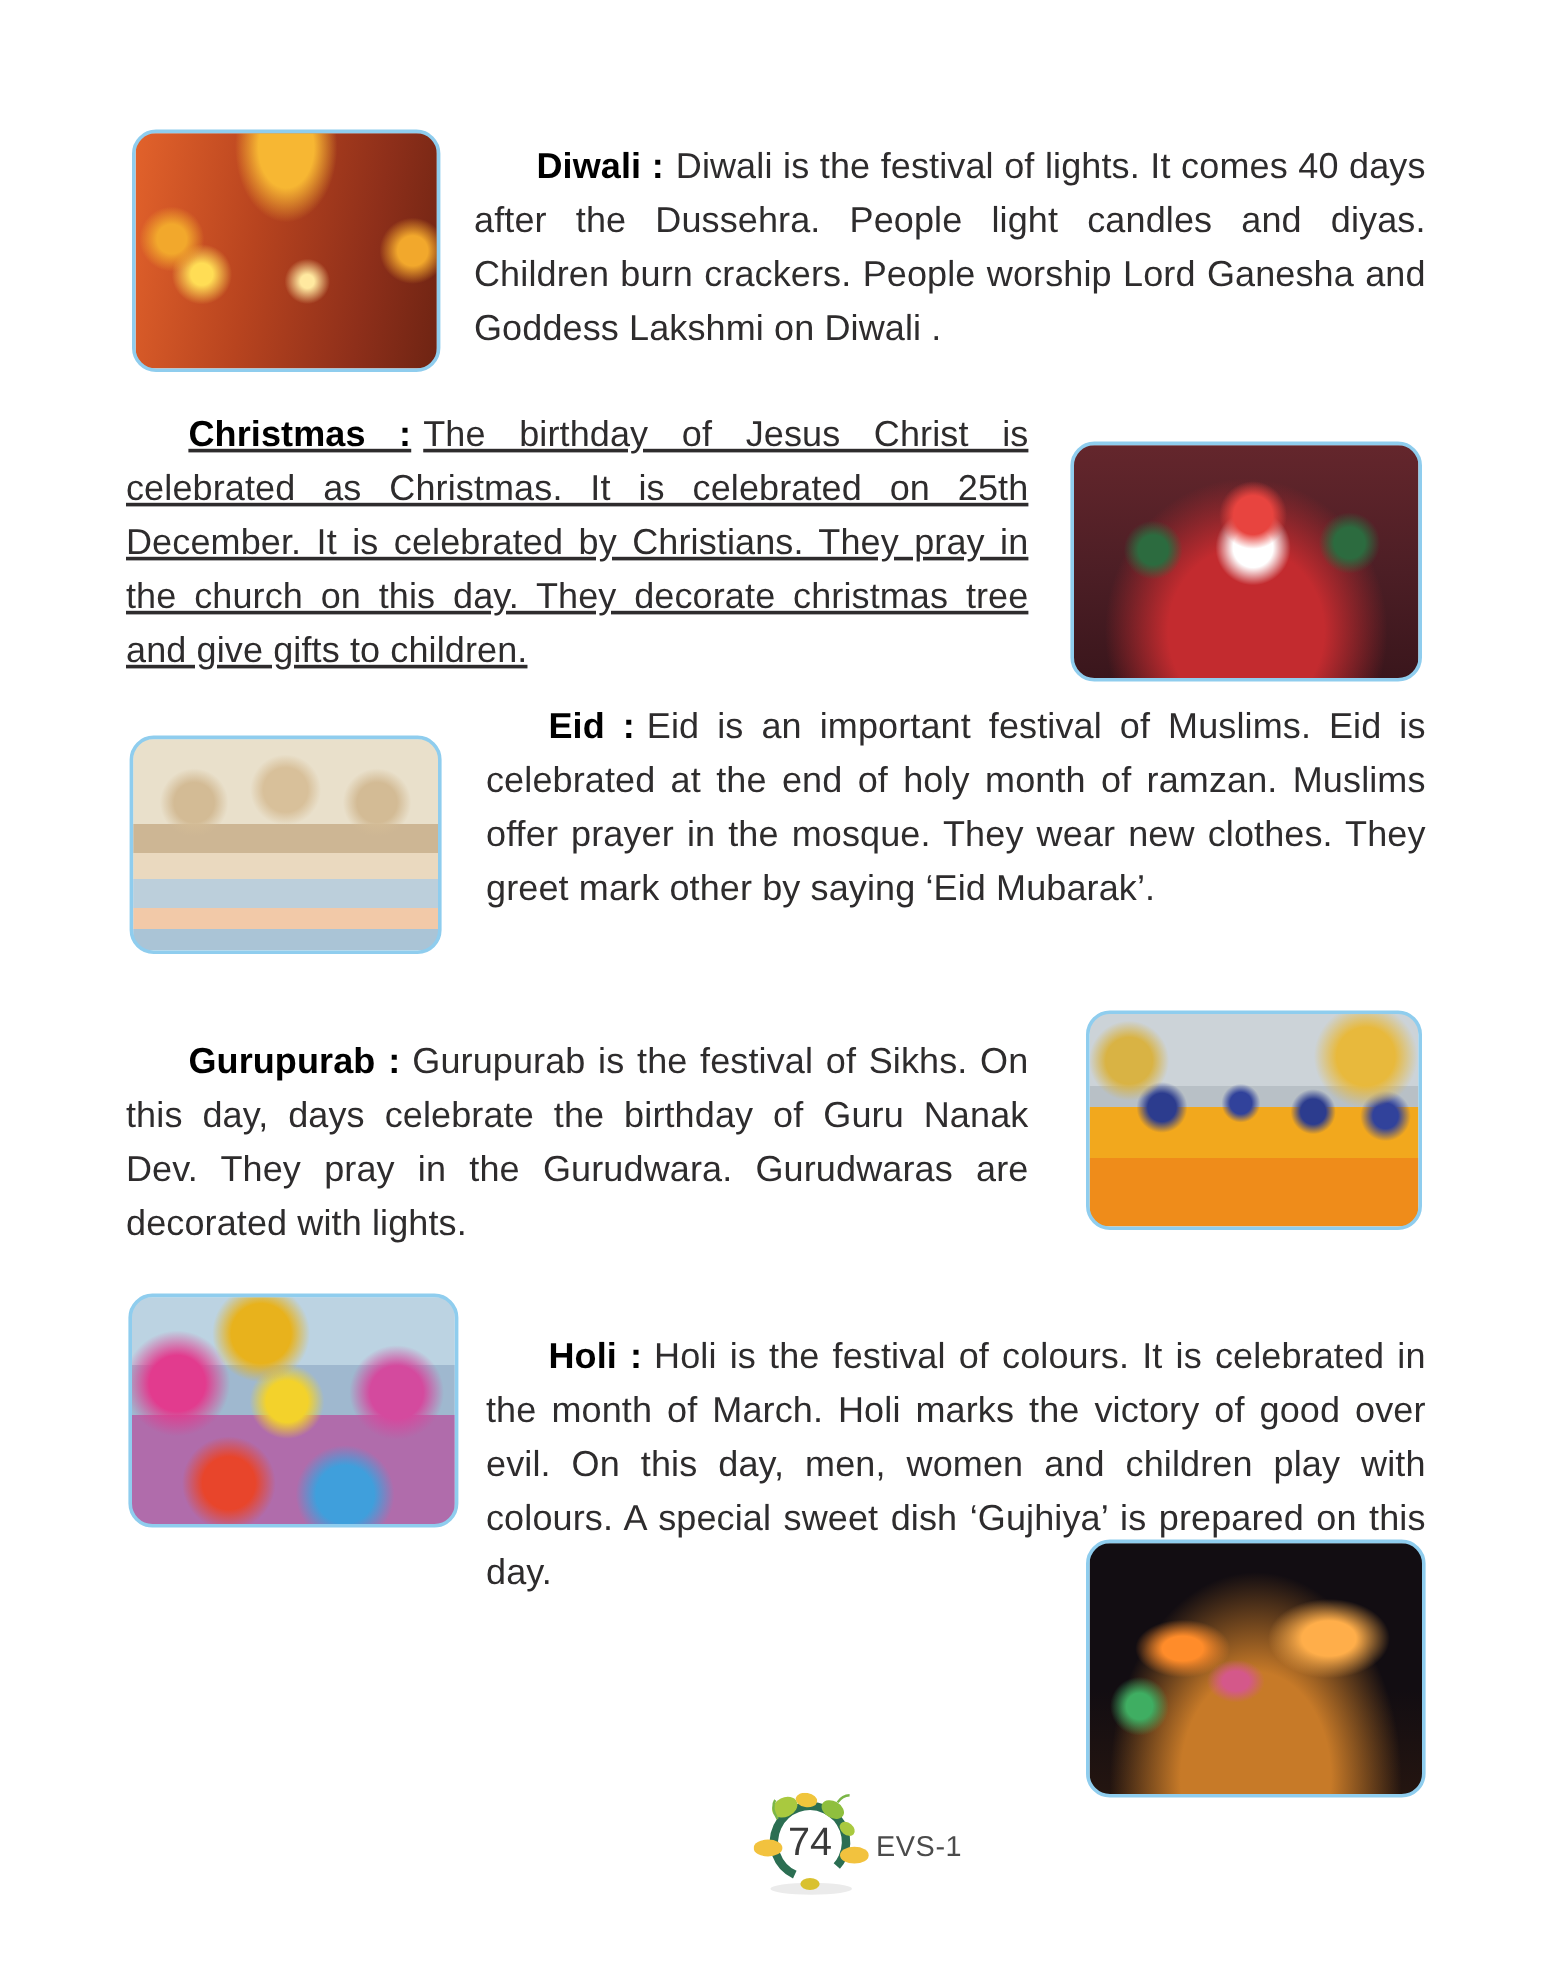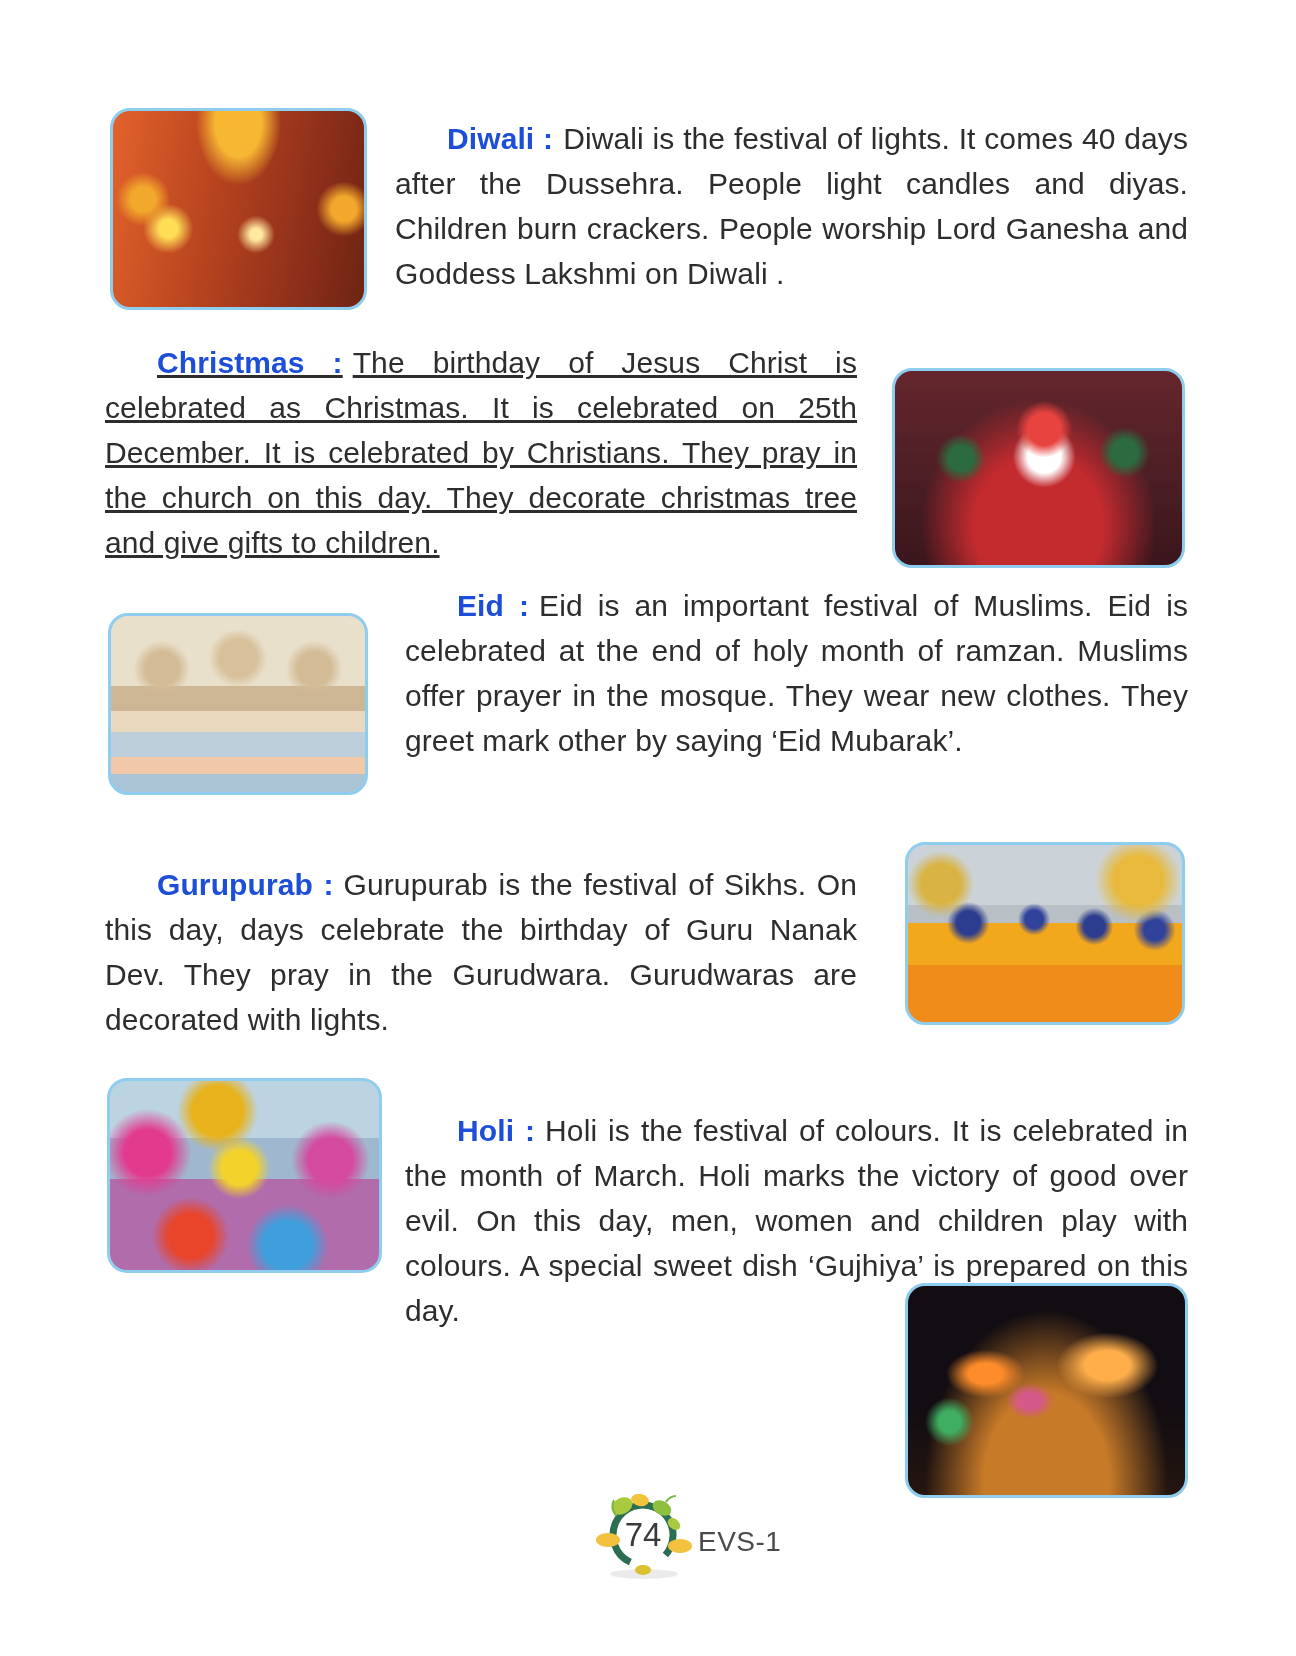--- a/index.html
+++ b/index.html
@@ -85,48 +85,48 @@
   .para {
     position: absolute;
     font-size: 30px;
     line-height: 45px;
     color: #2e2c2d;
     text-align: justify;
     text-indent: 52px;
     letter-spacing: 0.1px;
   }
   .para .hd {
-    color: #1d4ed8;
+    color: #000000;
     font-weight: bold;
     margin-right: 10px;
   }
   .t-diwali    { left: 395px; top: 116px;  width: 793px; }
   .t-christmas { left: 105px; top: 340px;  width: 752px; text-decoration: underline; }
   .t-eid       { left: 405px; top: 583px;  width: 783px; }
   .t-gurupurab { left: 105px; top: 862px;  width: 752px; }
   .t-holi      { left: 405px; top: 1108px; width: 783px; }
   .t-dussehra  { left: 105px; top: 1306px; width: 752px; }
 
   
   .footer {
     position: absolute;
-    left: 596px; top: 1494px;
+    left: 628px; top: 1494px;
     width: 220px; height: 100px;
   }
   .wreath {
     position: absolute; left: 0; top: 0; width: 96px; height: 88px;
   }
   .page-num {
     position: absolute; left: 14px; top: 14px; width: 66px; height: 54px;
     display: flex; align-items: center; justify-content: center;
     font-size: 33px; color: #3a3a3a;
   }
   .book-code {
     position: absolute; left: 102px; top: 32px;
-    font-size: 28px; color: #4b4b4b; letter-spacing: 0.5px;
+    font-size: 24px; color: #4b4b4b; letter-spacing: 0.5px;
   }
 </style>
 </head>
 <body>
 
 <div class="page">
 
   <div class="photo photo-diwali"></div>
   <p class="para t-diwali"><span class="hd">Diwali :</span><span>Diwali is the festival of lights. It comes 40 days after the Dussehra. People light candles and diyas. Children burn crackers. People worship Lord Ganesha and Goddess Lakshmi on Diwali .</span></p>
 

